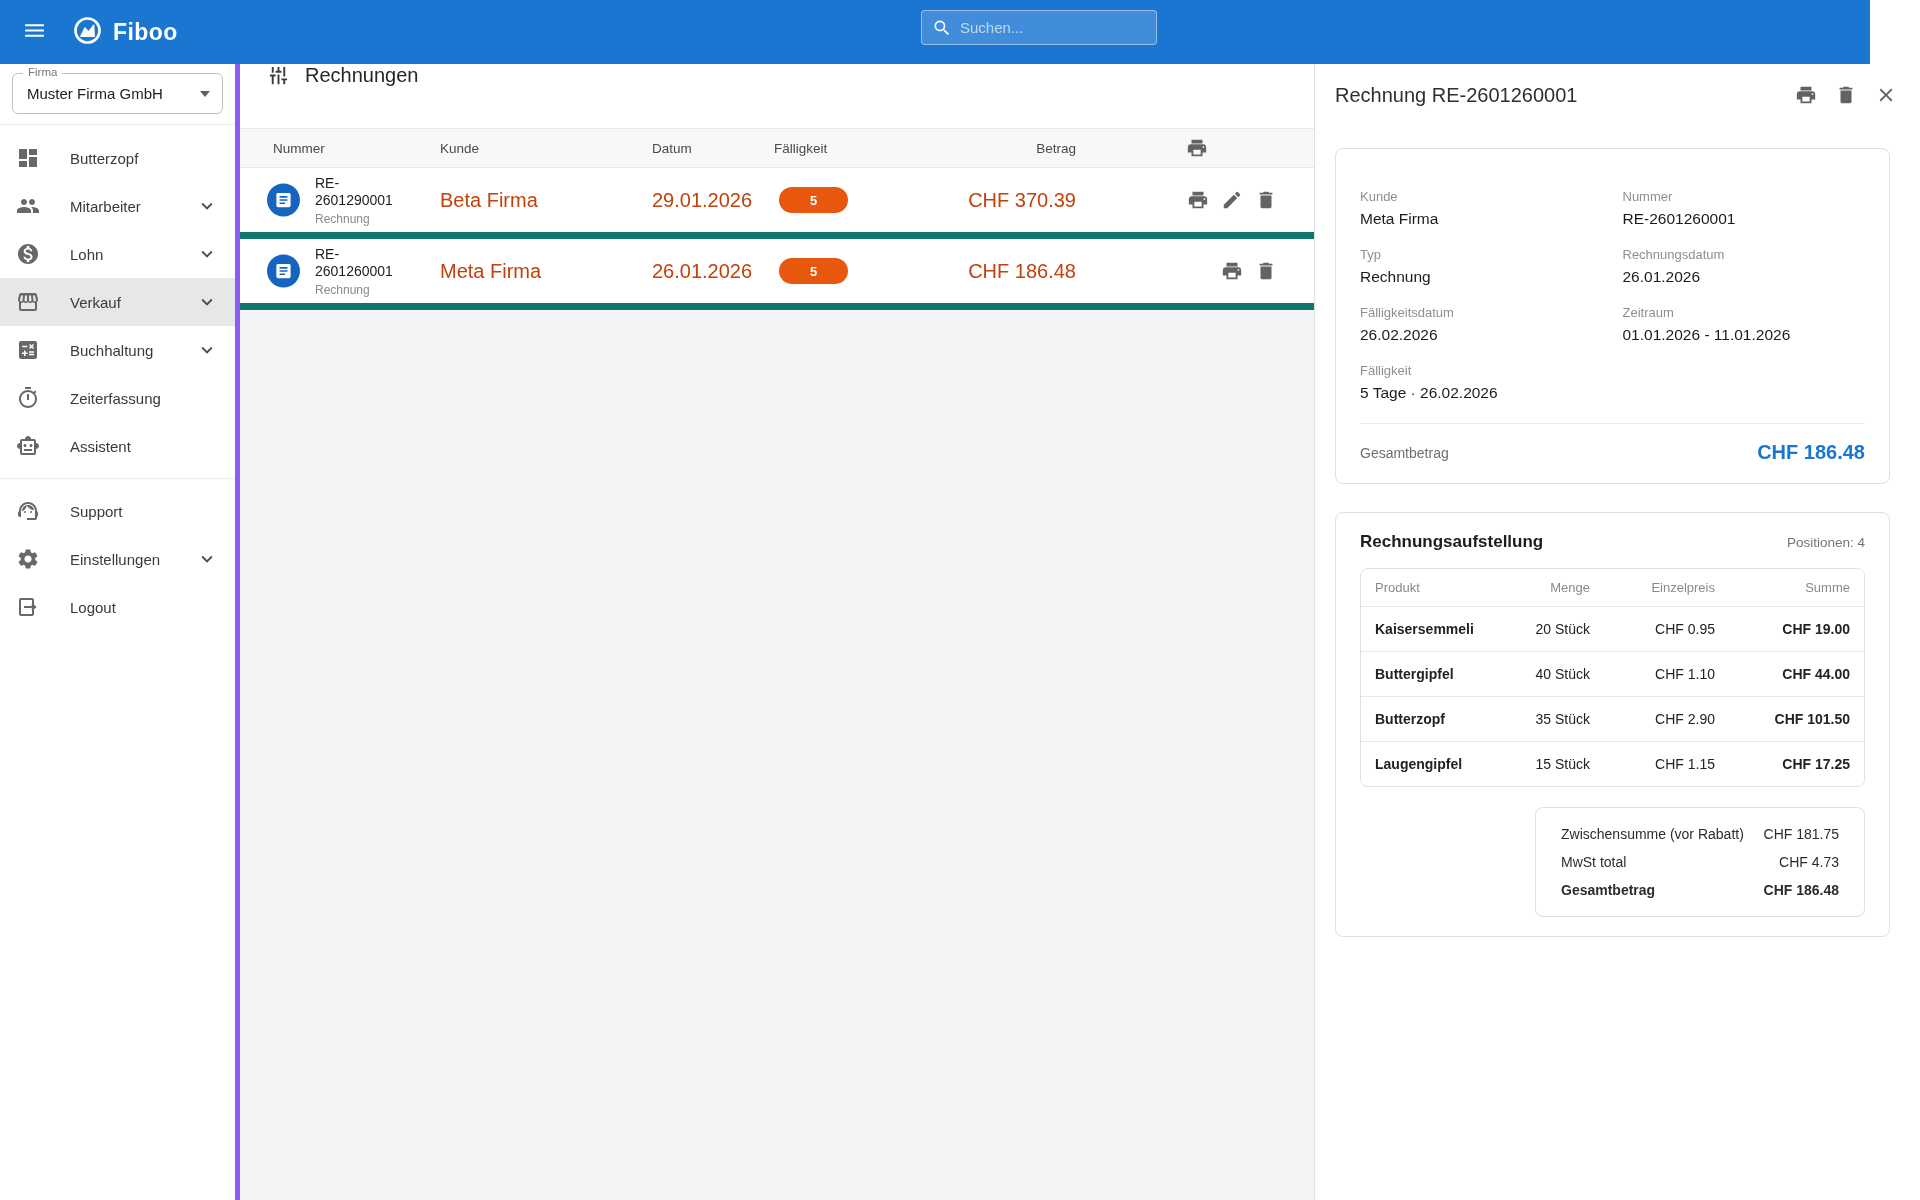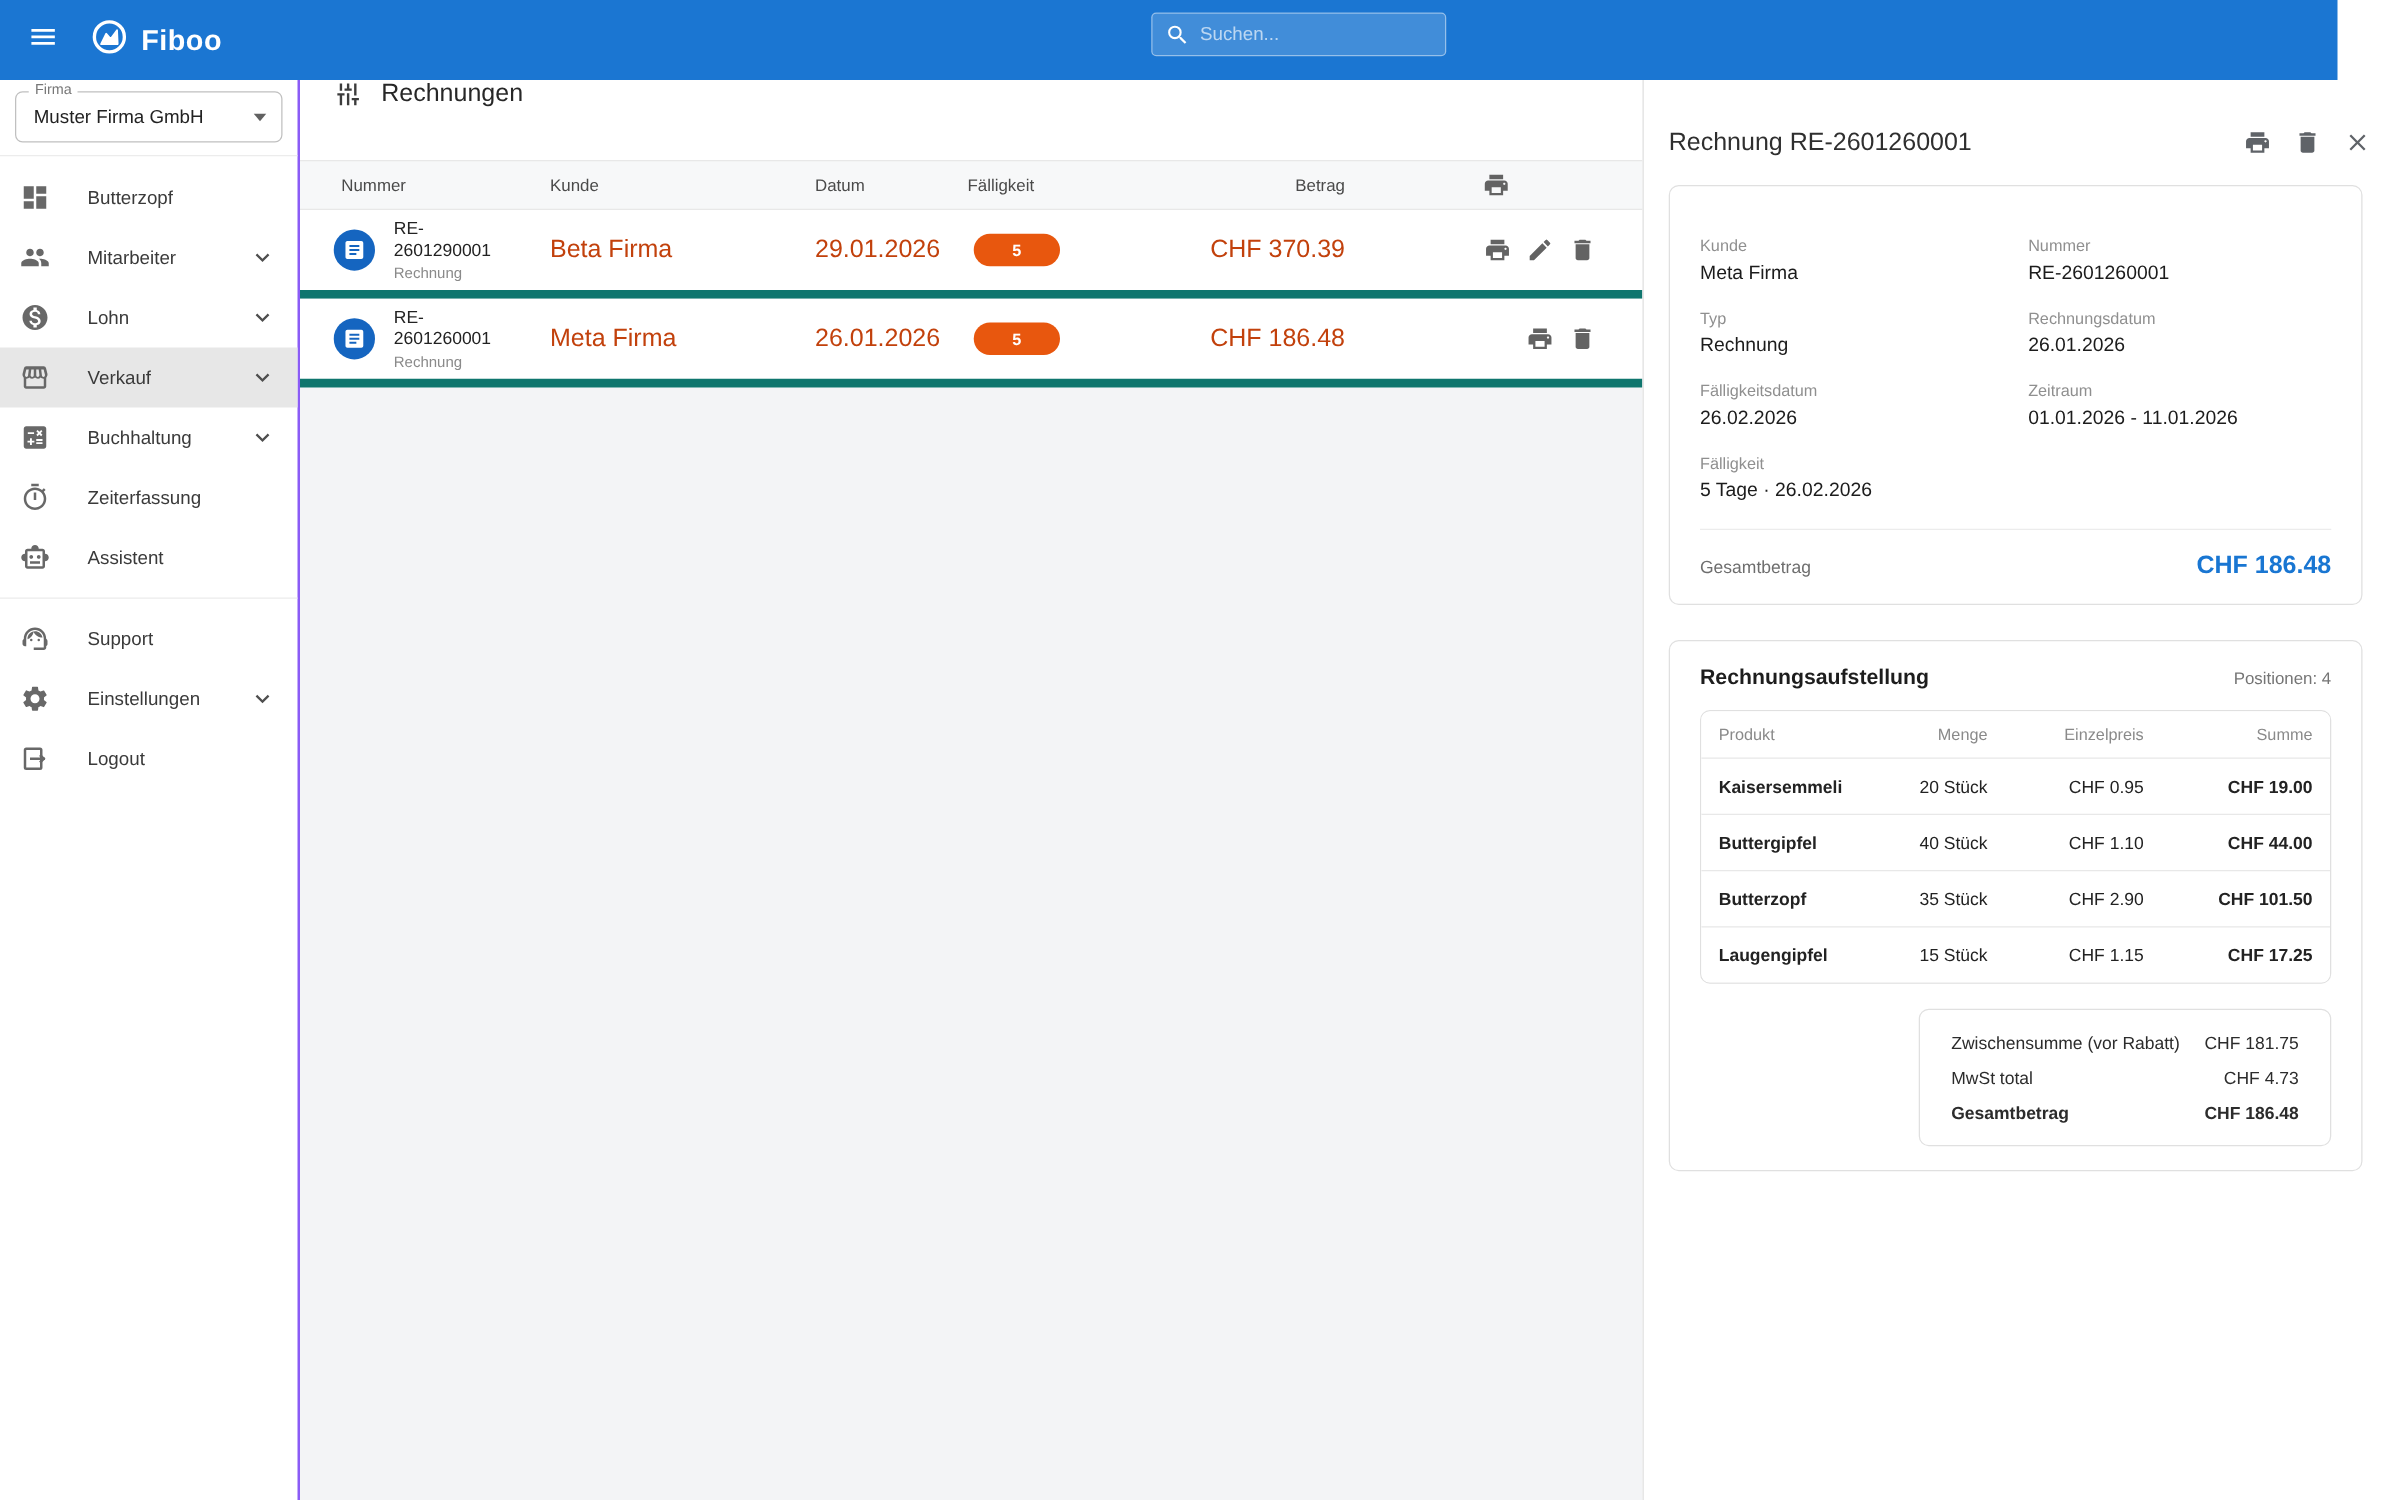--- a/index.html
+++ b/index.html
@@ -8,21 +8,21 @@
   
   .topbar { position:absolute; top:0; left:0; width:1870px; height:64px; background:#1b76d2; display:flex; align-items:center; color:#fff; z-index:10; }
   .menu-btn { margin-left:14px; width:40px; height:40px; display:flex; align-items:center; justify-content:center; cursor:pointer; color:#fff; }
   .logo { display:flex; align-items:center; gap:10px; margin-left:18px; }
   .brand { font-size:23px; font-weight:700; letter-spacing:.4px; }
   .search { position:absolute; left:921px; top:10px; width:236px; height:35px; background:rgba(255,255,255,.17); border:1px solid rgba(255,255,255,.45); border-radius:4px; display:flex; align-items:center; padding:0 10px; gap:8px; }
   .search input { background:transparent; border:none; outline:none; color:#fff; font-size:15px; width:100%; }
   .search input::placeholder { color:rgba(255,255,255,.65); }
 
   
-  .sidebar { position:absolute; top:64px; left:0; width:240px; bottom:0; background:#fff; border-right:2px solid #8b5cf6; }
+  .sidebar { position:absolute; top:64px; left:0; width:240px; bottom:0; background:#fff; border-right:5px solid #8b5cf6; }
   .company { position:relative; margin:9px 12px 0 12px; height:41px; border:1px solid #c0c0c0; border-radius:6px; display:flex; align-items:center; padding:0 12px 0 14px; cursor:pointer; background:#fff; }
   .company-label { position:absolute; top:-8px; left:10px; background:#fff; padding:0 5px; font-size:11.5px; color:#777; }
   .company-value { flex:1; font-size:15px; color:#222; }
   .company-arrow { width:0; height:0; border-left:5px solid transparent; border-right:5px solid transparent; border-top:6px solid #616161; }
   .sb-divider { border-top:1px solid #ececec; margin-top:10px; }
   .nav { padding-top:9px; }
   .nav-item { height:48px; display:flex; align-items:center; padding:0 17px 0 16px; cursor:pointer; }
   .nav-item.active { background:#e7e7e7; }
   .ni-icon { width:24px; height:24px; color:#686868; flex:none; }
   .ni-icon svg { width:24px; height:24px; display:block; }
@@ -50,21 +50,21 @@
   .num-block { position:absolute; left:75px; top:50%; transform:translateY(-50%); width:86px; font-size:14px; color:#222; line-height:1.2; }
   .num-sub { font-size:12px; color:#8a8a8a; margin-top:3px; }
   .row-text { font-size:20px; color:#c2410c; }
   .badge { position:absolute; left:539px; top:50%; transform:translateY(-50%); width:69px; height:26px; border-radius:14px; background:#e8570e; color:#fff; font-size:13px; font-weight:700; display:flex; align-items:center; justify-content:center; }
   .row-actions { position:absolute; right:36px; top:50%; transform:translateY(-50%); display:flex; gap:10px; }
   .icon-btn { width:24px; height:24px; display:flex; align-items:center; justify-content:center; color:#636363; cursor:pointer; }
   .icon-btn svg { width:22px; height:22px; display:block; }
 
   
   .panel { position:absolute; top:64px; left:1314px; right:0; bottom:0; background:#fff; border-left:1px solid #e0e0e0; }
-  .panel-header { height:62px; display:flex; align-items:flex-end; padding:0 22px 0 20px; }
+  .panel-header { height:62px; display:flex; align-items:center; padding:0 22px 0 20px; }
   .panel-title { font-size:20px; color:#2f2f2f; flex:1; }
   .panel-actions { display:flex; gap:16px; }
   .panel-actions .icon-btn { color:#5f6368; }
   .card { margin:0 30px 0 20px; border:1px solid #e0e0e0; border-radius:8px; padding:19px 24px; background:#fff; }
   .card1 { margin-top:22px; }
   .card-title-row { display:flex; align-items:center; }
   .card-title { font-size:17px; font-weight:700; color:#1d1d1d; flex:1; }
   .pill { background:#1e88e5; color:#fff; font-size:13px; padding:5px 14px; border-radius:14px; }
   .fields { display:grid; grid-template-columns:1fr 1fr; column-gap:20px; row-gap:19px; margin-top:21px; }
   .f-label { font-size:13px; color:#8f8f8f; margin-bottom:6px; }

